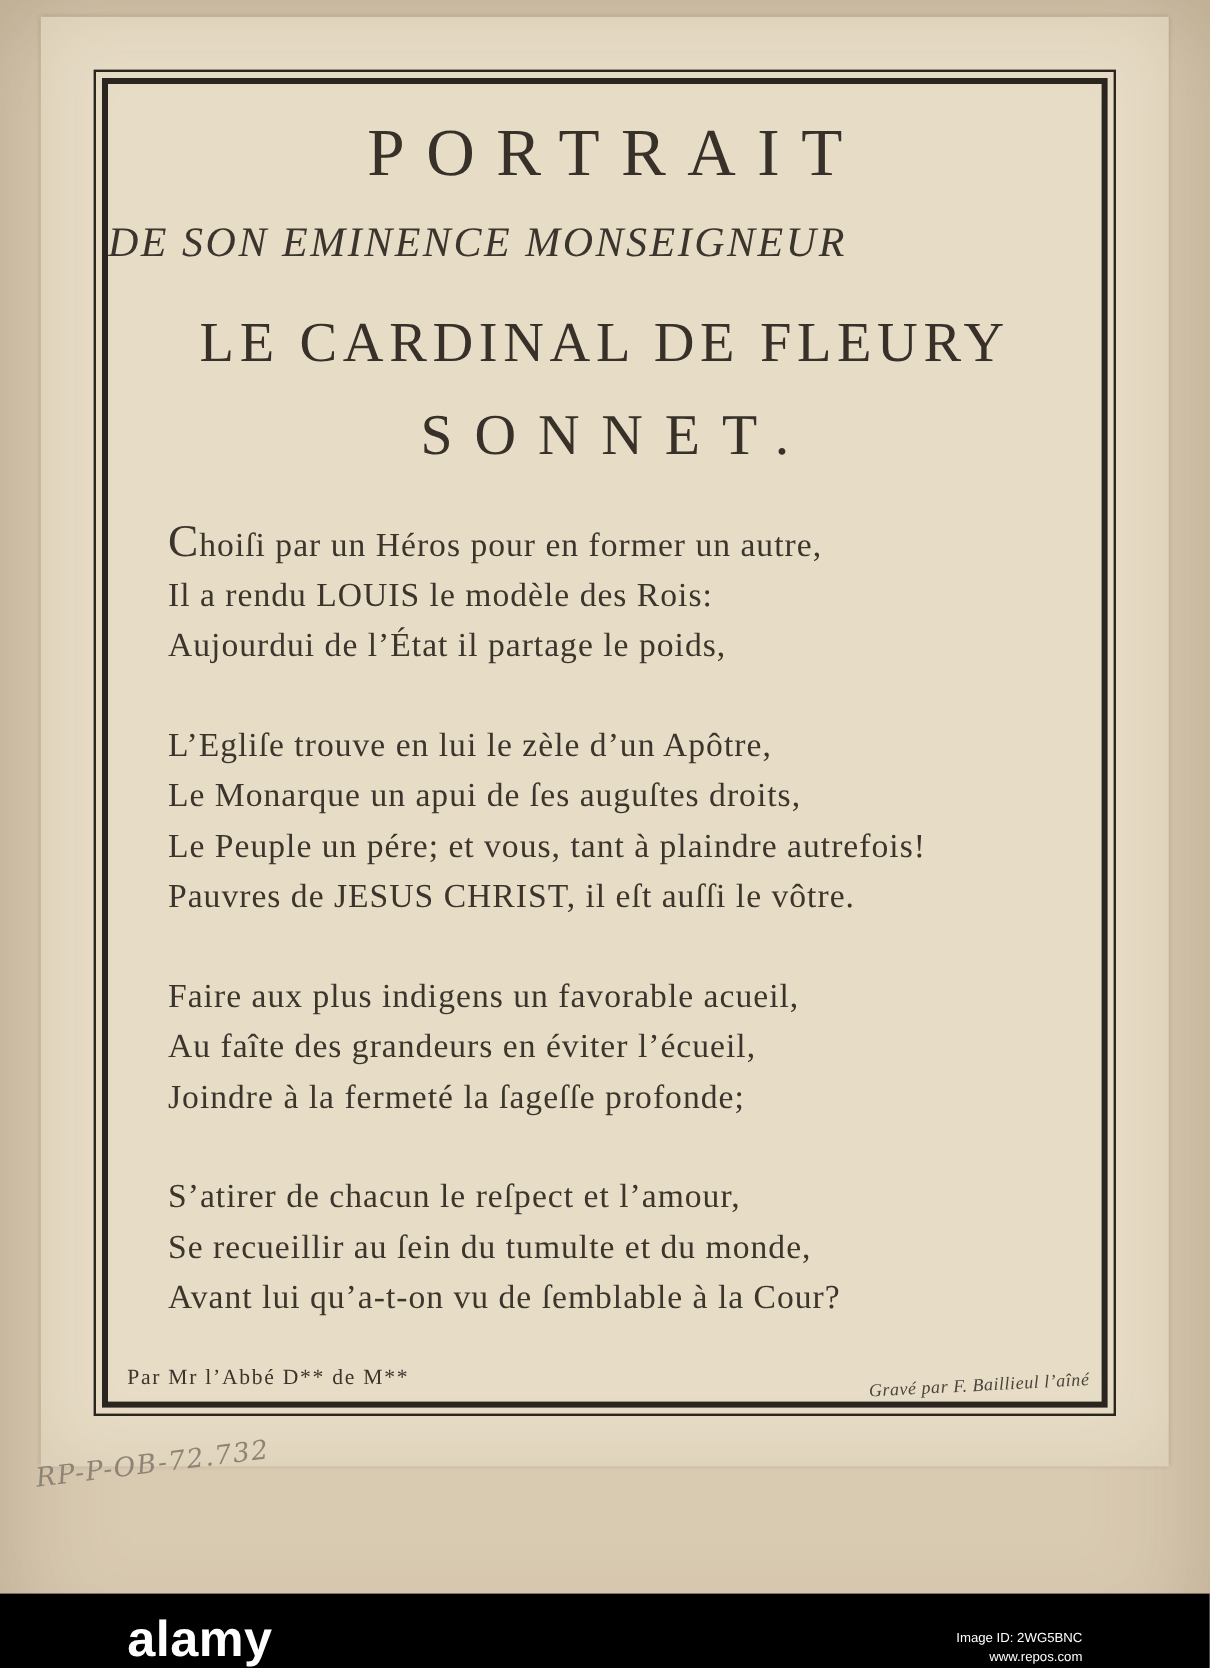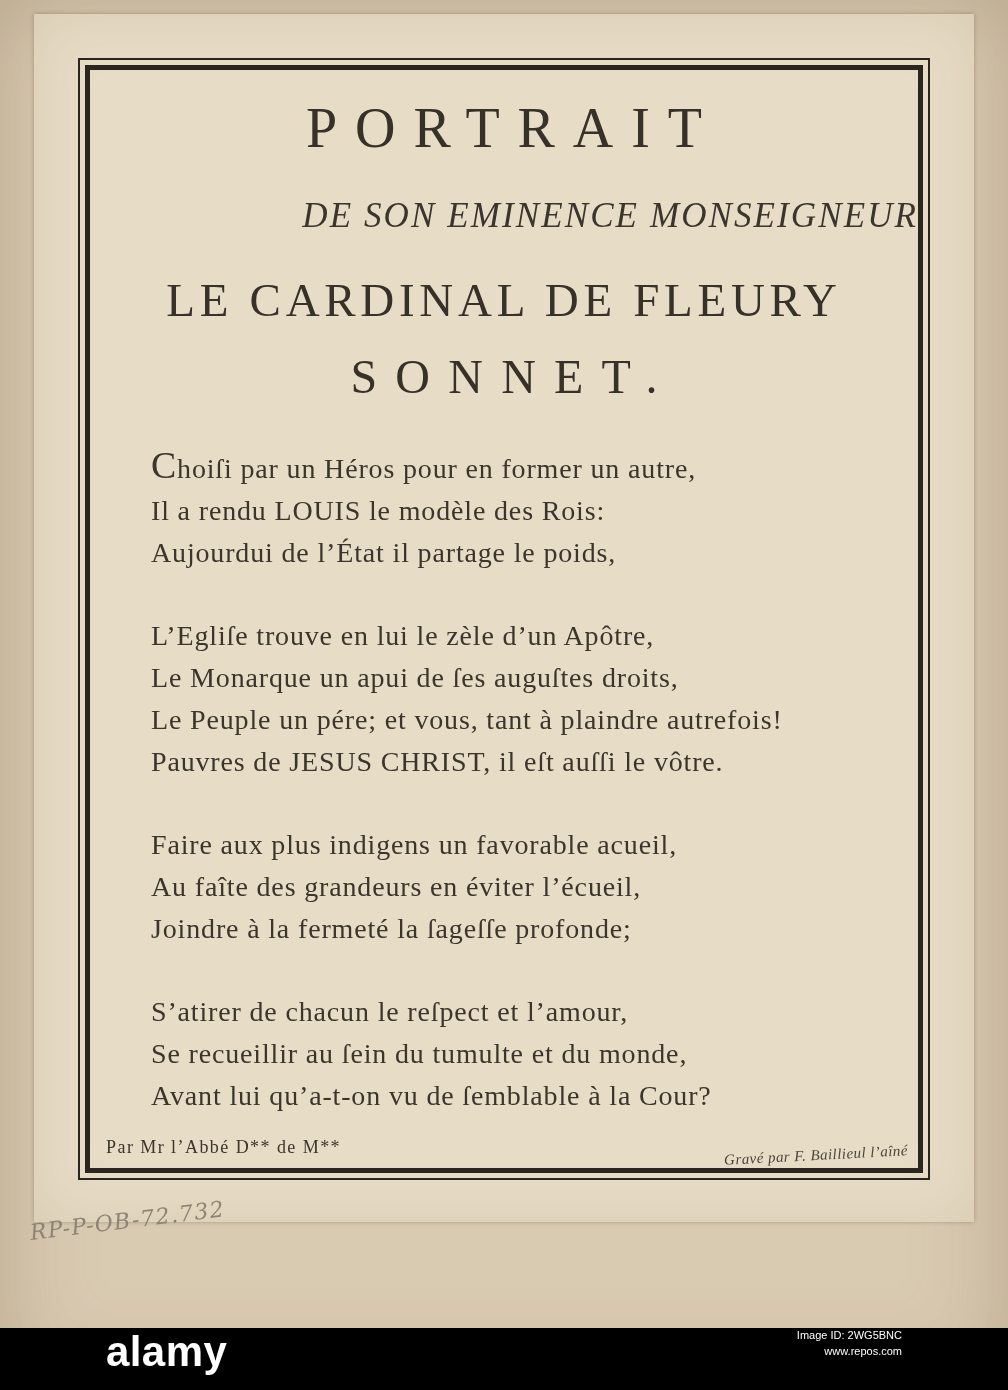--- a/index.html
+++ b/index.html
@@ -32,37 +32,36 @@
     position:absolute;left:0;top:0;right:0;bottom:0;
     color:#39332b;
   }
   
   .title{
     margin-top:26px;text-align:center;
     font-size:56px;letter-spacing:.32em;text-indent:.32em;
     color:#37312a;font-weight:400;
   }
   .dedication{
-    margin-top:36px;text-align:right;font-style:italic;
+    margin-top:22px;text-align:left;font-style:italic;
     font-size:35px;letter-spacing:.06em;color:#3b352d;
   }
   .subject{
     margin-top:37px;text-align:center;
     font-size:47px;letter-spacing:.1em;color:#37312a;
   }
   .genre{
     margin-top:22px;text-align:center;
     font-size:48px;letter-spacing:.38em;text-indent:.38em;color:#37312a;
   }
   
   .poem{
     margin-top:40px;padding-left:50px;padding-right:20px;
     font-size:28px;line-height:42px;letter-spacing:.03em;
     color:#3b352c;
-    margin-left:11px;
   }
   .stanza{margin-bottom:41px;}
   .stanza:last-child{margin-bottom:0;}
   .first-line::first-letter{font-size:1.35em;}
   
   .author{
     position:absolute;left:16px;bottom:10px;
     font-size:18px;letter-spacing:.08em;color:#3b352c;
   }
   .engraver{
@@ -74,21 +73,21 @@
   .pencil-note{
     position:absolute;left:30px;top:1220px;
     font-family:"DejaVu Serif", serif;font-style:italic;
     font-size:22px;color:#8e8475;letter-spacing:.06em;
     transform:rotate(-7deg);transform-origin:left center;
   }
   
   .wm-bar{
     position:absolute;left:0;bottom:0;width:1008px;height:62px;
     background:#000;color:#fff;
-    display:flex;align-items:flex-start;justify-content:space-between;
+    display:flex;align-items:flex-end;justify-content:space-between;
     font-family:"Liberation Sans", sans-serif;
   }
   .wm-logo{
     margin-left:106px;font-size:42px;font-weight:bold;letter-spacing:.01em;
   }
   .wm-right{
     margin-right:106px;text-align:right;font-size:11px;line-height:1.45;
   }
 </style>
 </head>

